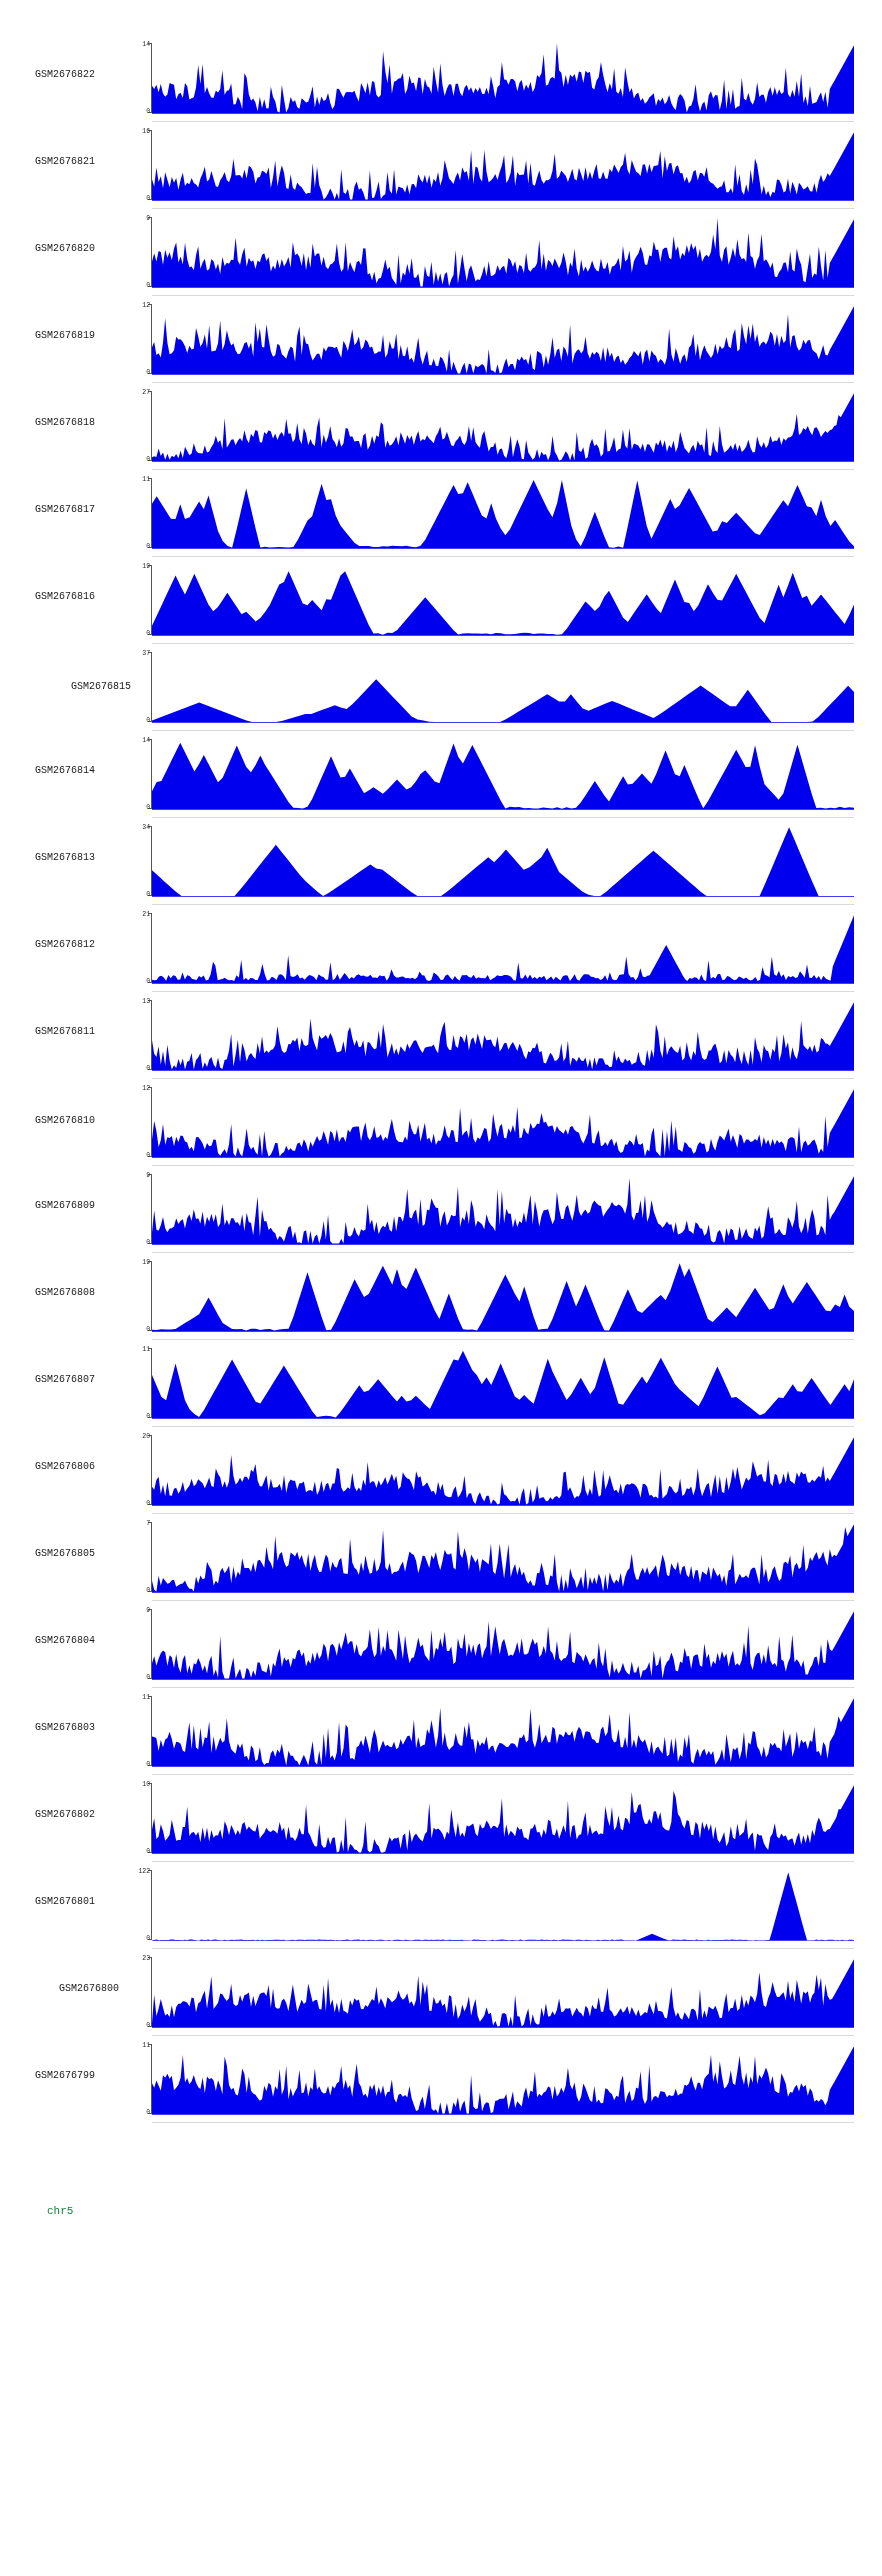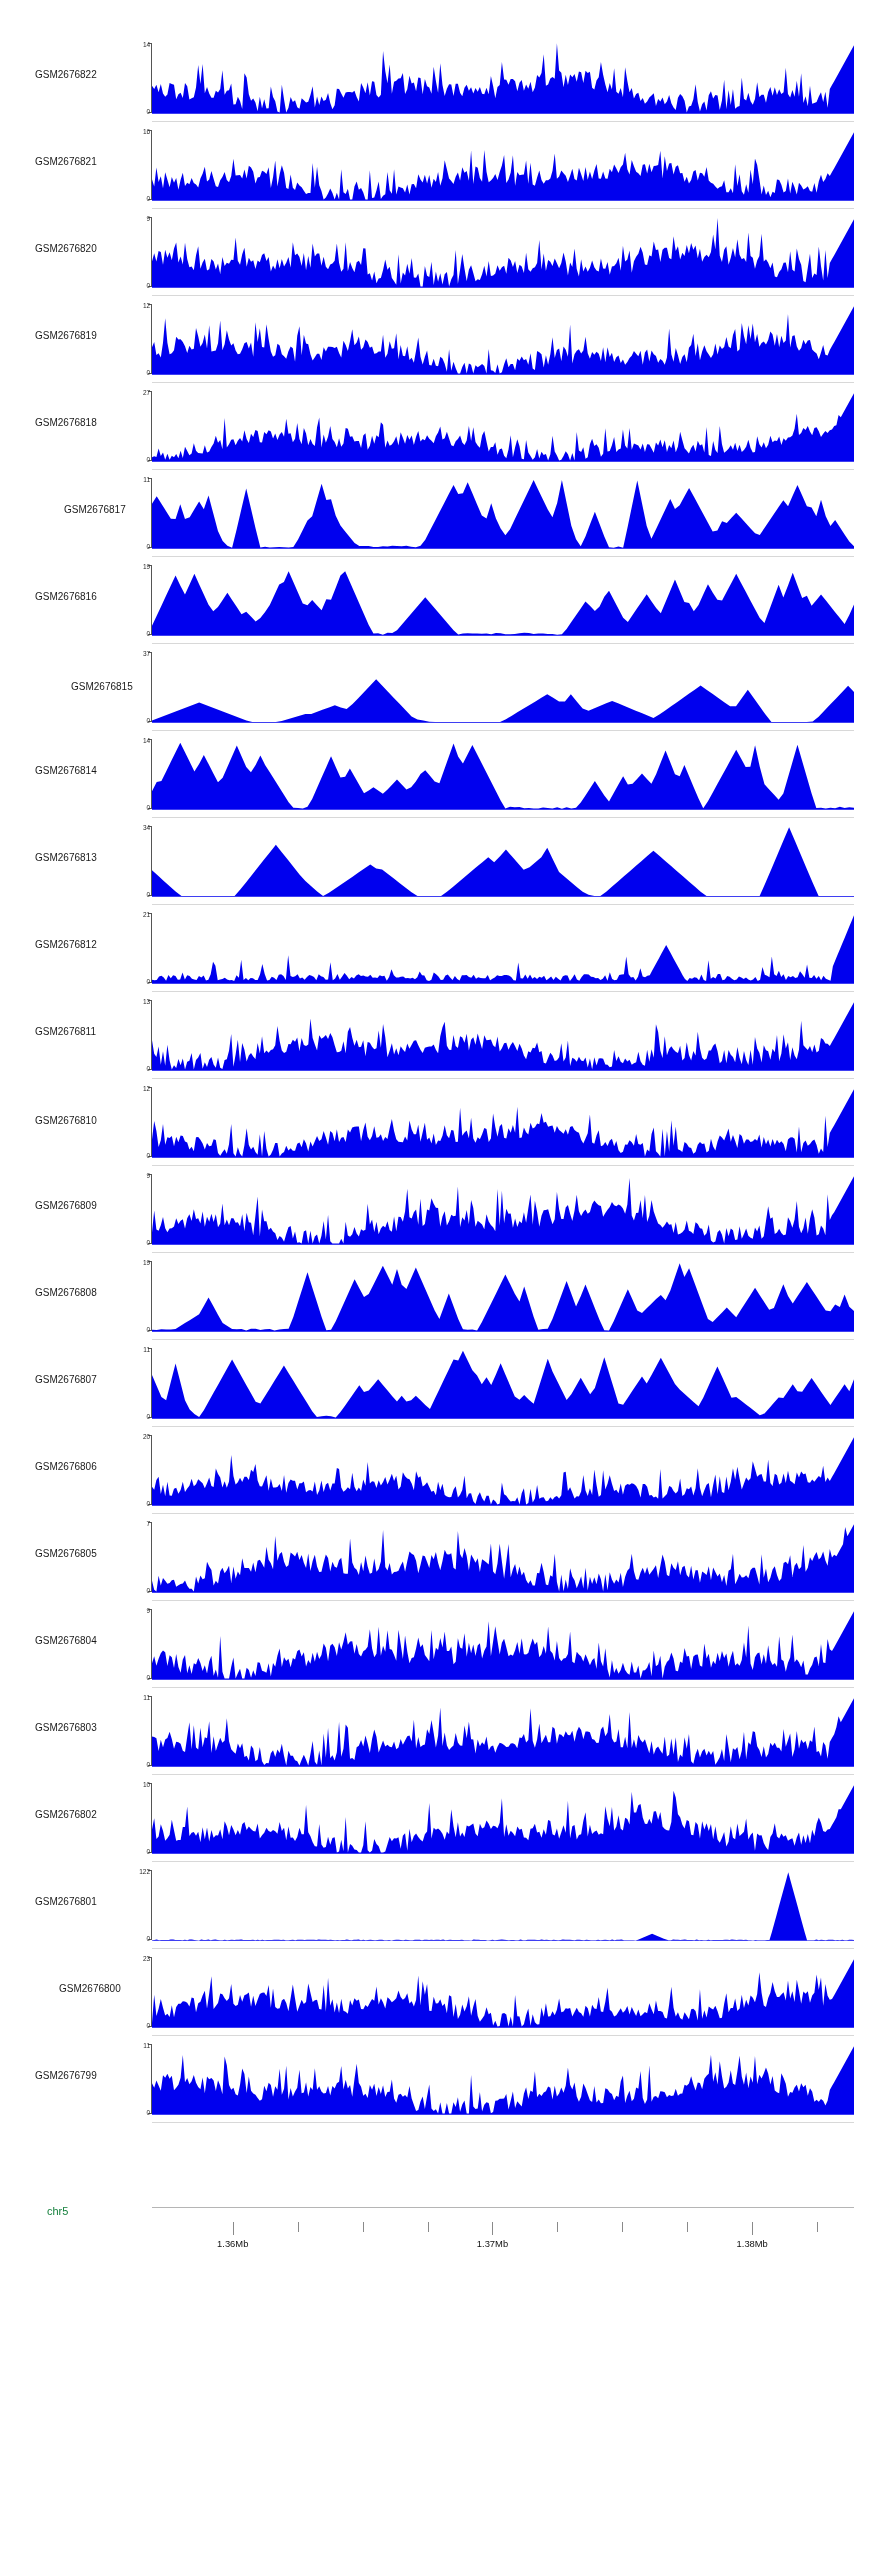--- a/index.html
+++ b/index.html
@@ -14,20 +14,21 @@
     color: #000000;
     position: relative;
     overflow: hidden;
   }
   #genome-browser {
     position: absolute;
     left: 0;
     top: 0;
     width: 882px;
     height: 1820px;
+    font-family: Liberation Mono, monospace;
   }
   .tracks-area {
     position: absolute;
     left: 0;
     top: 35px;
     width: 882px;
   }
   .track-row {
     position: relative;
     width: 882px;
@@ -228,21 +229,21 @@
           <div class="axis-min">0</div>
         </div>
         <div class="track-plot">
           <svg viewBox="0 0 1000 120" preserveAspectRatio="none">
             <polygon points="0,120 0.00,112.50 3.13,110.84 6.27,111.98 9.40,97.68 12.54,110.10 15.67,104.56 18.81,116.62 21.94,106.32 25.08,116.76 28.21,109.88 31.35,112.21 34.48,107.02 37.62,113.88 40.75,101.43 43.89,113.77 47.02,94.89 50.16,101.85 53.29,108.83 56.43,105.93 59.56,89.18 62.70,101.71 65.83,105.45 68.97,105.73 72.10,106.04 75.24,92.25 78.37,104.43 81.50,102.70 84.64,95.34 87.77,89.59 90.91,76.65 94.04,88.29 97.18,83.61 100.31,99.12 103.45,46.68 106.58,95.88 109.72,90.72 112.85,83.11 115.99,82.16 119.12,92.29 122.26,84.87 125.39,80.35 128.53,85.96 131.66,67.42 134.80,81.99 137.93,88.77 141.07,73.28 144.20,78.63 147.34,66.75 150.47,68.47 153.61,87.26 156.74,87.88 159.87,70.00 163.01,73.90 166.14,67.18 169.28,69.34 172.41,81.00 175.55,72.60 178.68,83.45 181.82,74.54 184.95,70.09 188.09,78.29 191.22,47.88 194.36,73.08 197.49,72.40 200.63,87.19 203.76,81.26 206.90,55.23 210.03,81.94 213.17,90.53 216.30,63.47 219.44,72.69 222.57,92.15 225.71,81.74 228.84,90.24 231.97,93.71 235.11,62.37 238.24,46.10 241.38,96.03 244.51,74.40 247.65,88.33 250.78,78.04 253.92,60.04 257.05,81.98 260.19,86.72 263.32,95.55 266.46,80.76 269.59,94.93 272.73,89.57 275.86,63.64 279.00,64.60 282.13,78.16 285.27,77.20 288.40,85.99 291.54,85.33 294.67,85.30 297.81,96.90 300.94,76.05 304.08,72.32 307.21,99.81 310.34,93.17 313.48,76.47 316.61,89.98 319.75,75.81 322.88,78.96 326.02,53.71 329.15,58.14 332.29,96.47 335.42,84.29 338.56,93.20 341.69,90.96 344.83,85.80 347.96,77.27 351.10,92.70 354.23,70.40 357.37,79.92 360.50,89.79 363.64,75.18 366.77,82.95 369.91,75.98 373.04,91.72 376.18,77.94 379.31,68.31 382.45,86.12 385.58,81.97 388.71,83.86 391.85,75.43 394.98,81.36 398.12,84.82 401.25,89.12 404.39,77.45 407.52,71.20 410.66,60.80 413.79,82.90 416.93,80.73 420.06,69.83 423.20,81.02 426.33,92.29 429.47,93.87 432.60,85.45 435.74,81.81 438.87,76.05 442.01,87.65 445.14,91.76 448.28,84.29 451.41,60.29 454.55,85.20 457.68,62.41 460.82,86.85 463.95,92.89 467.08,96.45 470.22,76.01 473.35,68.55 476.49,86.23 479.62,102.86 482.76,95.29 485.89,95.30 489.03,87.46 492.16,108.27 495.30,98.89 498.43,97.70 501.57,110.04 504.70,113.90 507.84,99.50 510.97,75.54 514.11,112.38 517.24,95.70 520.38,82.42 523.51,93.88 526.65,114.70 529.78,115.68 532.92,83.62 536.05,104.61 539.18,110.49 542.32,116.36 545.45,112.44 548.59,98.43 551.72,114.60 554.86,103.06 557.99,108.79 561.13,106.95 564.26,117.64 567.40,107.60 570.53,76.62 573.67,102.59 576.80,109.53 579.94,117.64 583.07,116.44 586.21,110.11 589.34,102.20 592.48,107.49 595.61,117.64 598.75,105.46 601.88,117.64 605.02,70.18 608.15,100.94 611.29,103.47 614.42,95.57 617.55,115.05 620.69,112.52 623.82,90.49 626.96,81.50 630.09,93.75 633.23,90.61 636.36,96.31 639.50,111.49 642.63,106.56 645.77,63.82 648.90,102.76 652.04,101.83 655.17,92.13 658.31,78.46 661.44,103.66 664.58,99.40 667.71,97.71 670.85,66.17 673.98,92.77 677.12,97.96 680.25,63.46 683.39,99.75 686.52,89.32 689.66,91.22 692.79,92.88 695.92,99.63 699.06,89.45 702.19,103.56 705.33,90.67 708.46,91.06 711.60,97.81 714.73,104.92 717.87,87.55 721.00,92.57 724.14,82.86 727.27,95.85 730.41,83.81 733.54,103.52 736.68,91.89 739.81,97.29 742.95,84.47 746.08,104.11 749.22,94.51 752.35,69.69 755.49,83.95 758.62,97.34 761.76,101.31 764.89,105.93 768.03,96.72 771.16,91.30 774.29,102.57 777.43,84.89 780.56,92.71 783.70,90.77 786.83,104.26 789.97,61.78 793.10,108.61 796.24,110.22 799.37,85.04 802.51,100.45 805.64,105.42 808.78,60.28 811.91,90.84 815.05,104.99 818.18,102.13 821.32,98.00 824.45,92.28 827.59,99.76 830.72,88.03 833.86,102.09 836.99,91.59 840.13,103.42 843.26,100.45 846.39,94.63 849.53,83.16 852.66,96.92 855.80,104.55 858.93,103.69 862.07,77.46 865.20,90.46 868.34,95.99 871.47,87.36 874.61,97.32 877.74,91.55 880.88,76.36 884.01,87.31 887.15,84.43 890.28,85.36 893.42,77.51 896.55,91.72 899.69,80.48 902.82,85.01 905.96,79.51 909.09,78.79 912.23,75.91 915.36,64.90 918.50,39.82 921.63,75.30 924.76,71.96 927.90,63.33 931.03,67.04 934.17,60.03 937.30,69.14 940.44,75.67 943.57,63.40 946.71,62.21 949.84,68.97 952.98,78.64 956.11,72.96 959.25,68.63 962.38,71.93 965.52,67.44 968.65,66.17 971.79,60.27 974.92,58.75 978.06,41.68 981.19,45.45 984.33,38.79 987.46,32.14 990.60,25.49 993.73,18.84 996.87,12.19 1000.00,5.54 1000,120" fill="#0000ee"></polygon>
           </svg>
         </div>
         <div class="track-sep"></div>
       </div>
       <div class="track-row">
-        <div class="track-label" style="top: 34px; margin-left: 29px;">GSM2676817</div>
+        <div class="track-label" style="top: 34px;">GSM2676817</div>
         <div class="track-axis">
           <div class="axis-line"></div>
           <div class="axis-tick-top"></div>
           <div class="axis-tick-bottom"></div>
           <div class="axis-max">11</div>
           <div class="axis-min">0</div>
         </div>
         <div class="track-plot">
           <svg viewBox="0 0 1000 120" preserveAspectRatio="none">
             <polygon points="0,120 0.00,44.54 6.71,31.97 13.42,44.54 20.13,57.12 26.85,69.69 33.56,70.34 40.27,45.51 46.98,70.34 53.69,67.16 60.40,53.95 67.11,40.74 73.83,53.95 80.54,31.05 87.25,60.70 93.96,90.35 100.67,106.79 107.38,114.85 114.09,118.02 120.81,86.37 127.52,52.73 134.23,19.10 140.94,52.73 147.65,86.37 154.36,117.95 161.07,116.39 167.79,118.00 174.50,117.34 181.21,116.99 187.92,117.29 194.63,117.92 201.34,117.12 208.05,104.25 214.77,88.51 221.48,72.76 228.19,65.71 234.90,38.56 241.61,11.42 248.32,38.56 255.03,37.30 261.74,64.87 268.46,81.20 275.17,90.90 281.88,100.60 288.59,110.30 295.30,115.32 302.01,115.48 308.72,115.31 315.44,116.84 322.15,117.13 328.86,115.74 335.57,116.29 342.28,115.05 348.99,115.50 355.70,115.75 362.42,114.84 369.13,116.64 375.84,117.29 382.55,115.03 389.26,104.76 395.97,89.52 402.68,74.27 409.40,59.03 416.11,43.79 422.82,28.55 429.53,13.31 436.24,28.55 442.95,27.34 449.66,8.81 456.38,27.34 463.09,45.87 469.80,64.40 476.51,69.27 483.22,43.91 489.93,69.27 496.64,85.91 503.36,97.27 510.07,87.19 516.78,70.79 523.49,54.39 530.20,37.99 536.91,21.58 543.62,5.18 550.34,21.58 557.05,37.99 563.76,54.39 570.47,67.30 577.18,43.34 583.89,5.02 590.60,43.34 597.32,81.67 604.03,104.02 610.74,115.62 617.45,99.29 624.16,78.59 630.87,57.88 637.58,78.59 644.30,99.29 651.01,117.53 657.72,118.12 664.43,116.27 671.14,118.20 677.85,81.91 684.56,43.81 691.28,5.72 697.99,43.81 704.70,81.91 711.41,103.35 718.12,86.71 724.83,70.06 731.54,53.41 738.26,36.77 744.97,53.41 751.68,47.32 758.39,32.78 765.10,18.25 771.81,32.78 778.52,47.32 785.23,61.85 791.95,76.39 798.66,90.93 805.37,89.20 812.08,73.79 818.79,76.88 825.50,68.26 832.21,59.64 838.93,68.26 845.64,76.88 852.35,85.51 859.06,94.13 865.77,96.77 872.48,85.15 879.19,73.53 885.91,61.92 892.62,50.30 899.33,38.68 906.04,48.79 912.75,30.99 919.46,13.19 926.17,30.99 932.89,48.79 939.60,51.10 946.31,65.38 953.02,38.07 959.73,65.38 966.44,81.78 973.15,71.79 979.87,83.84 986.58,95.90 993.29,107.95 1000.00,115.87 1000,120" fill="#0000ee"></polygon>
@@ -535,32 +536,16 @@
           <svg viewBox="0 0 1000 120" preserveAspectRatio="none">
             <polygon points="0,120 0.00,67.43 3.13,74.94 6.27,62.87 9.40,70.96 12.54,79.92 15.67,53.89 18.81,57.95 21.94,51.38 25.08,59.86 28.21,54.67 31.35,79.08 34.48,74.86 37.62,69.95 40.75,58.05 43.89,20.05 47.02,65.59 50.16,58.39 53.29,68.99 56.43,63.92 59.56,53.43 62.70,66.62 65.83,73.58 68.97,77.46 72.10,57.81 75.24,83.85 78.37,56.05 81.50,60.57 84.64,58.54 87.77,62.67 90.91,80.22 94.04,62.41 97.18,71.38 100.31,85.49 103.45,22.43 106.58,37.38 109.72,70.32 112.85,78.26 115.99,74.80 119.12,85.51 122.26,87.57 125.39,69.97 128.53,42.64 131.66,51.86 134.80,83.72 137.93,56.01 141.07,79.87 144.20,84.42 147.34,86.60 150.47,91.91 153.61,96.43 156.74,93.85 159.87,71.43 163.01,80.57 166.14,66.47 169.28,70.07 172.41,89.78 175.55,72.12 178.68,78.05 181.82,42.89 184.95,86.35 188.09,76.65 191.22,38.19 194.36,94.29 197.49,75.09 200.63,89.34 203.76,81.18 206.90,74.62 210.03,44.51 213.17,83.77 216.30,82.63 219.44,65.67 222.57,89.28 225.71,73.60 228.84,78.42 231.97,42.37 235.11,77.96 238.24,72.22 241.38,80.95 244.51,84.28 247.65,83.56 250.78,71.89 253.92,87.83 257.05,71.98 260.19,75.87 263.32,67.25 266.46,64.61 269.59,38.41 272.73,77.78 275.86,61.54 279.00,76.07 282.13,70.23 285.27,89.65 288.40,60.78 291.54,34.68 294.67,66.76 297.81,73.27 300.94,88.13 304.08,84.97 307.21,91.74 310.34,70.26 313.48,77.99 316.61,68.13 319.75,88.50 322.88,73.54 326.02,85.40 329.15,70.57 332.29,90.04 335.42,82.02 338.56,81.54 341.69,60.91 344.83,92.64 347.96,99.89 351.10,86.34 354.23,84.61 357.37,89.61 360.50,86.77 363.64,91.03 366.77,71.72 369.91,92.69 373.04,103.21 376.18,113.73 379.31,112.06 382.45,97.81 385.58,89.45 388.71,110.19 391.85,88.83 394.98,69.33 398.12,109.61 401.25,113.49 404.39,110.66 407.52,117.64 410.66,98.83 413.79,117.64 416.93,117.64 420.06,100.35 423.20,117.64 426.33,117.64 429.47,98.90 432.60,106.87 435.74,90.61 438.87,114.71 442.01,102.91 445.14,96.19 448.28,117.64 451.41,117.64 454.55,53.43 457.68,106.01 460.82,110.13 463.95,109.66 467.08,81.78 470.22,114.41 473.35,103.13 476.49,98.93 479.62,100.23 482.76,117.27 485.89,115.43 489.03,96.69 492.16,96.05 495.30,93.08 498.43,93.27 501.57,92.69 504.70,85.07 507.84,111.31 510.97,96.68 514.11,80.91 517.24,108.45 520.38,97.49 523.51,101.93 526.65,106.03 529.78,84.62 532.92,73.90 536.05,93.52 539.18,79.39 542.32,81.85 545.45,47.36 548.59,90.81 551.72,84.95 554.86,88.61 557.99,82.52 561.13,80.44 564.26,72.54 567.40,74.95 570.53,94.35 573.67,71.35 576.80,89.34 579.94,84.21 583.07,74.43 586.21,83.22 589.34,71.24 592.48,40.93 595.61,69.66 598.75,77.87 601.88,65.91 605.02,89.48 608.15,98.00 611.29,89.67 614.42,67.62 617.55,75.13 620.69,85.83 623.82,95.80 626.96,98.72 630.09,71.79 633.23,99.57 636.36,94.34 639.50,100.55 642.63,100.09 645.77,75.45 648.90,77.45 652.04,82.86 655.17,85.13 658.31,95.68 661.44,88.13 664.58,90.42 667.71,64.15 670.85,54.26 673.98,100.30 677.12,88.05 680.25,79.72 683.39,97.34 686.52,93.31 689.66,74.32 692.79,76.56 695.92,46.85 699.06,91.84 702.19,102.02 705.33,94.47 708.46,37.33 711.60,98.23 714.73,89.78 717.87,88.39 721.00,92.51 724.14,80.48 727.27,80.91 730.41,82.30 733.54,90.84 736.68,86.79 739.81,88.64 742.95,87.75 746.08,76.65 749.22,87.98 752.35,84.78 755.49,84.35 758.62,69.79 761.76,71.39 764.89,67.51 768.03,55.42 771.16,68.93 774.29,79.34 777.43,66.21 780.56,66.90 783.70,77.48 786.83,59.80 789.97,54.77 793.10,51.39 796.24,19.60 799.37,64.91 802.51,48.70 805.64,69.54 808.78,30.51 811.91,55.51 815.05,75.95 818.18,73.28 821.32,65.98 824.45,45.40 827.59,67.79 830.72,70.22 833.86,47.58 836.99,21.44 840.13,55.97 843.26,69.83 846.39,49.18 849.53,75.45 852.66,56.18 855.80,66.51 858.93,21.59 862.07,69.12 865.20,52.90 868.34,59.18 871.47,50.99 874.61,40.75 877.74,51.14 880.88,69.26 884.01,55.20 887.15,79.37 890.28,82.35 893.42,83.83 896.55,50.73 899.69,58.50 902.82,67.91 905.96,89.96 909.09,81.76 912.23,83.03 915.36,74.50 918.50,69.93 921.63,80.90 924.76,67.17 927.90,73.79 931.03,69.65 934.17,88.31 937.30,75.59 940.44,81.36 943.57,98.14 946.71,94.85 949.84,98.25 952.98,93.76 956.11,96.34 959.25,104.42 962.38,96.35 965.52,78.70 968.65,72.05 971.79,65.40 974.92,58.75 978.06,52.10 981.19,45.45 984.33,38.79 987.46,32.14 990.60,25.49 993.73,18.84 996.87,12.19 1000.00,5.54 1000,120" fill="#0000ee"></polygon>
           </svg>
         </div>
         <div class="track-sep"></div>
       </div>
     </div>
 
   <div class="ideogram-area">
     <div class="chrom-label">chr5</div>
-    <div class="axis-container" id="axis-container">
-      <div class="axis-main-line"></div>
-    <div class="axis-tick major" style="left: 11.5%;"></div>
-        <div class="axis-tick-label" style="left: 11.5%;">1.36Mb</div>
-        <div class="axis-tick" style="left: 20.75%;"></div>
-        <div class="axis-tick" style="left: 30%;"></div>
-        <div class="axis-tick" style="left: 39.25%;"></div>
-        <div class="axis-tick major" style="left: 48.5%;"></div>
-        <div class="axis-tick-label" style="left: 48.5%;">1.37Mb</div>
-        <div class="axis-tick" style="left: 57.75%;"></div>
-        <div class="axis-tick" style="left: 67%;"></div>
-        <div class="axis-tick" style="left: 76.25%;"></div>
-        <div class="axis-tick major" style="left: 85.5%;"></div>
-        <div class="axis-tick-label" style="left: 85.5%;">1.38Mb</div>
-        <div class="axis-tick" style="left: 94.75%;"></div>
-      </div>
   </div>
 
 </div>
 
 
 </body></html>

